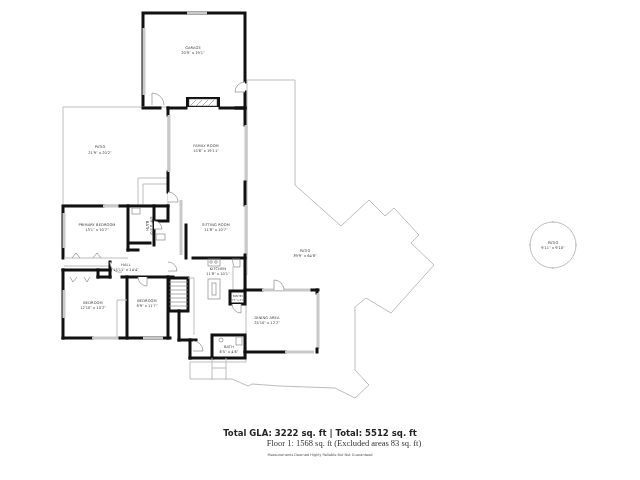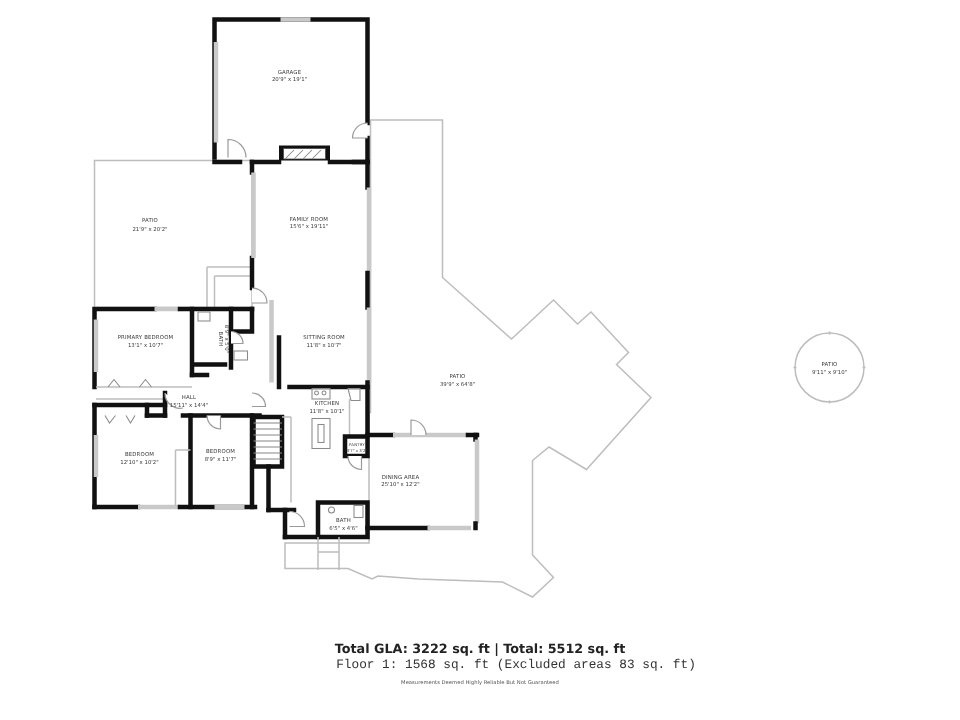--- a/index.html
+++ b/index.html
@@ -7,21 +7,21 @@
   #plan { position: absolute; left: 0; top: 0; width: 640px; height: 480px; }
   .wall { stroke: #111111; stroke-width: 3; fill: none; stroke-linecap: square; }
   .thin { stroke: #bdbdbd; stroke-width: 1; fill: none; }
   .window { stroke: #c9c9c9; stroke-width: 3; fill: none; }
   .door { stroke: #9a9a9a; stroke-width: 0.8; fill: #ffffff; }
   .fixture { stroke: #8a8a8a; stroke-width: 0.7; fill: none; }
   .room-label { font-family: "DejaVu Sans", sans-serif; font-size: 3.6px; fill: #3a3a3a; text-anchor: middle; letter-spacing: 0.1px; }
   .room-dim { font-family: "DejaVu Sans", sans-serif; font-size: 3.6px; fill: #3a3a3a; text-anchor: middle; }
   .summary { position: absolute; left: 0; top: 428px; width: 640px; text-align: center; color: #222; }
   .summary .total { font-family: "DejaVu Sans", sans-serif; font-weight: bold; font-size: 8.5px; line-height: 10px; }
-  .summary .floor { font-family: Liberation Mono, monospace; font-size: 8.5px; line-height: 10px; color: #333; margin-left: 48px; }
+  .summary .floor { font-family: Liberation Serif, serif; font-size: 8.5px; line-height: 10px; color: #333; margin-left: 48px; }
   .summary .disclaimer { font-family: "DejaVu Sans", sans-serif; font-size: 3.5px; line-height: 8px; margin-top: 3px; color: #555; }
 </style>
 </head>
 <body>
 
 <svg id="plan" viewBox="0 0 640 480" xmlns="http://www.w3.org/2000/svg">
 
   <polygon class="thin" points="63,107 168,107 168,205 63,205"></polygon>
 
   <polyline class="thin" points="138,178 168,178"></polyline>

